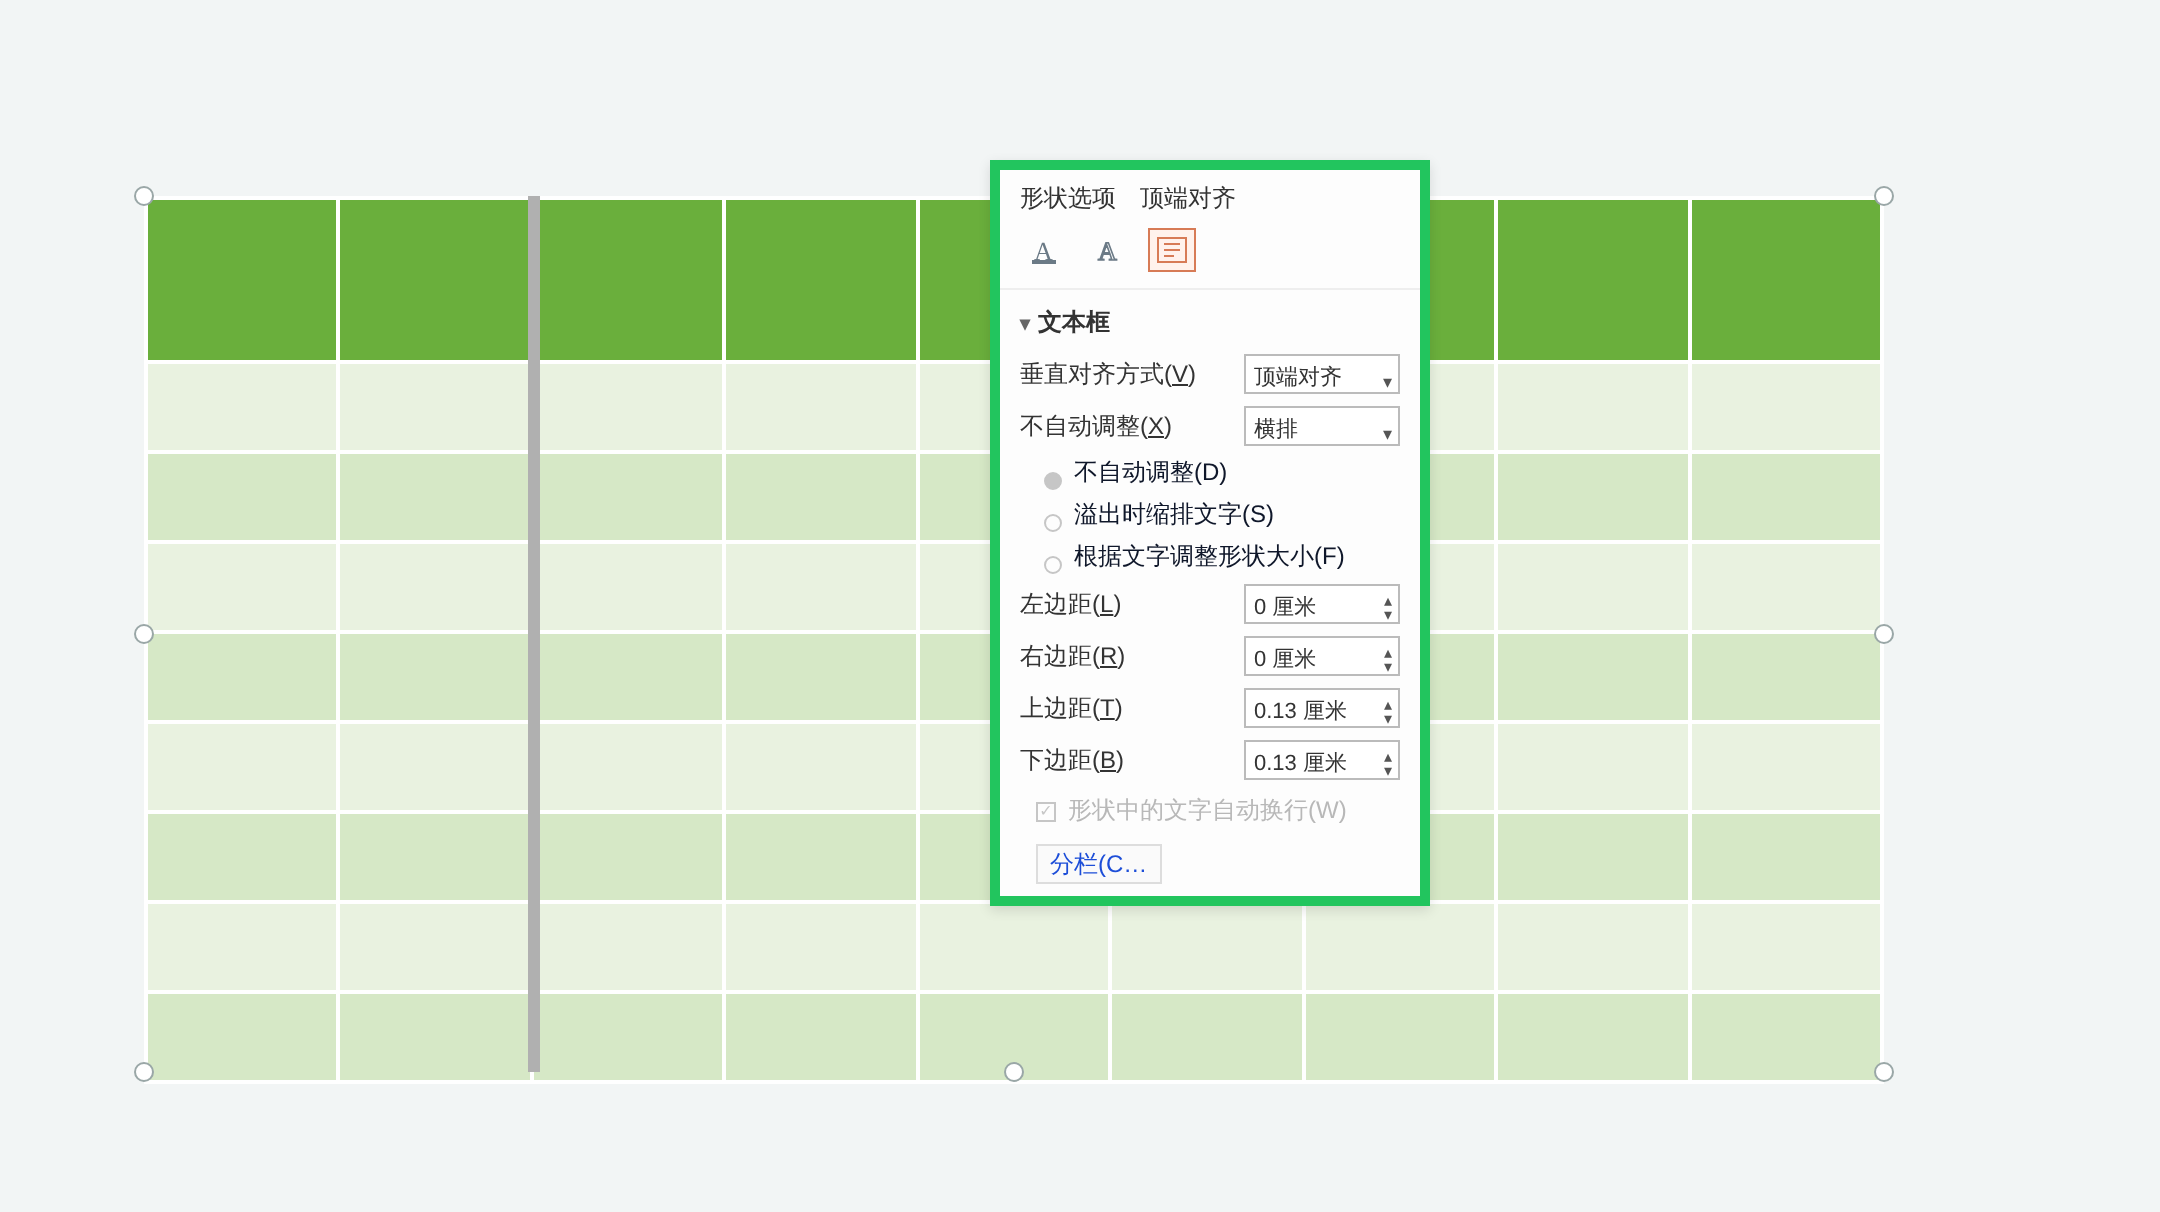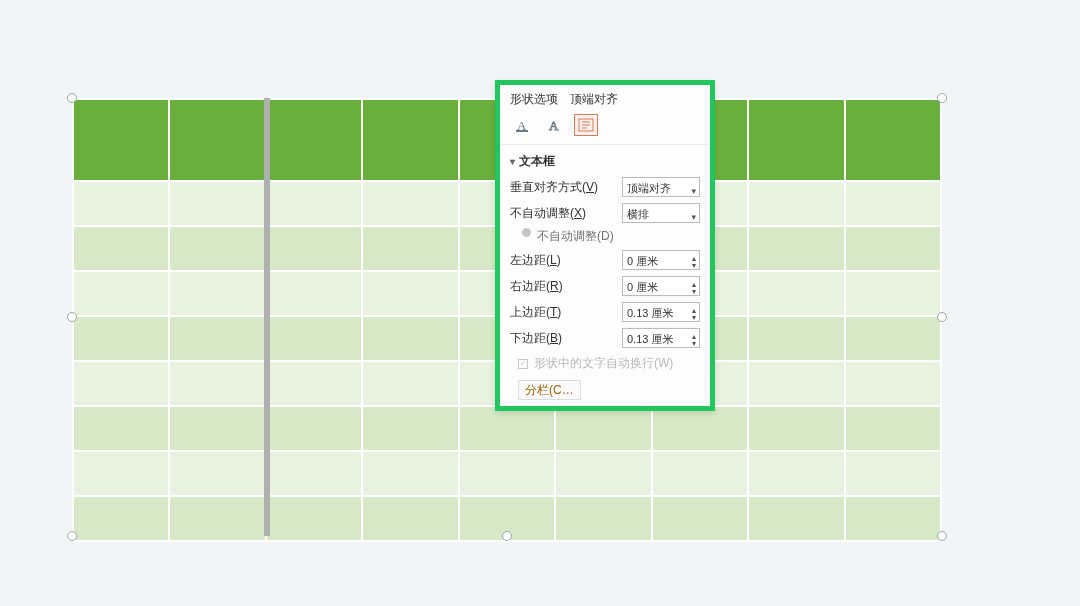--- a/index.html
+++ b/index.html
@@ -120,24 +120,24 @@
       align-items: flex-end;
       padding: 0 4px;
       font-size: 11px;
       position: relative;
     }
     .row .ctrl .dd {
       position: absolute; right: 3px; font-size: 9px; color: #555;
     }
     .row .ctrl.spin .dd { right: 3px; display: flex; flex-direction: column; line-height: 7px; font-size: 8px; }
     .radio-row {
-      display: flex; align-items: flex-start;
+      display: flex; align-items: flex-end;
       padding: 2px 10px 2px 22px;
       font-size: 12px;
-      color: #737373;
+      color: #0f172a;
       gap: 6px;
     }
     .radio-row .dot {
       width: 9px; height: 9px; border: 1px solid #c6c6c6; border-radius: 50%; display:inline-block;
     }
     .radio-row.sel .dot { background:#c6c6c6; }
     .check-row {
       display: flex; align-items: center;
       padding: 4px 10px 4px 18px;
       font-size: 12px;
@@ -145,21 +145,21 @@
       gap: 6px;
     }
     .check-row .box {
       width: 10px; height: 10px; border: 1px solid #c6c6c6; display:inline-flex;
       align-items:center; justify-content:center; font-size:8px; color:#c6c6c6;
     }
     .col-btn {
       margin: 4px 0 0 18px;
       border: 1px solid #ddd;
       background:#fafafa;
-      color:#a16207;
+      color:#1d4ed8;
       font-size: 12px;
       padding: 1px 6px;
       height: 20px;
     }
   </style>
 </head>
 <body>
 
 <div class="table-wrap">
   <table class="grid">
@@ -321,20 +321,28 @@
     <div class="ctrl">
       <span>横排</span>
         <span class="dd">▾</span>
     </div>
   </div>
 
   <div class="radio-row sel">
     <span class="dot"></span>
     <span><span>不自动调整(</span><span class="ul">D</span><span>)</span></span>
   </div>
+  <div class="radio-row">
+    <span class="dot"></span>
+    <span><span>溢出时缩排文字(</span><span class="ul">S</span><span>)</span></span>
+  </div>
+  <div class="radio-row">
+    <span class="dot"></span>
+    <span><span>根据文字调整形状大小(</span><span class="ul">F</span><span>)</span></span>
+  </div>
 
   <div class="row">
     <span class="lbl"><span>左边距(</span><span class="ul">L</span><span>)</span></span>
     <div class="ctrl spin">
       <span>0 厘米</span>
         <span class="dd">
           <span>▴</span>
           <span>▾</span>
         </span>
     </div>

